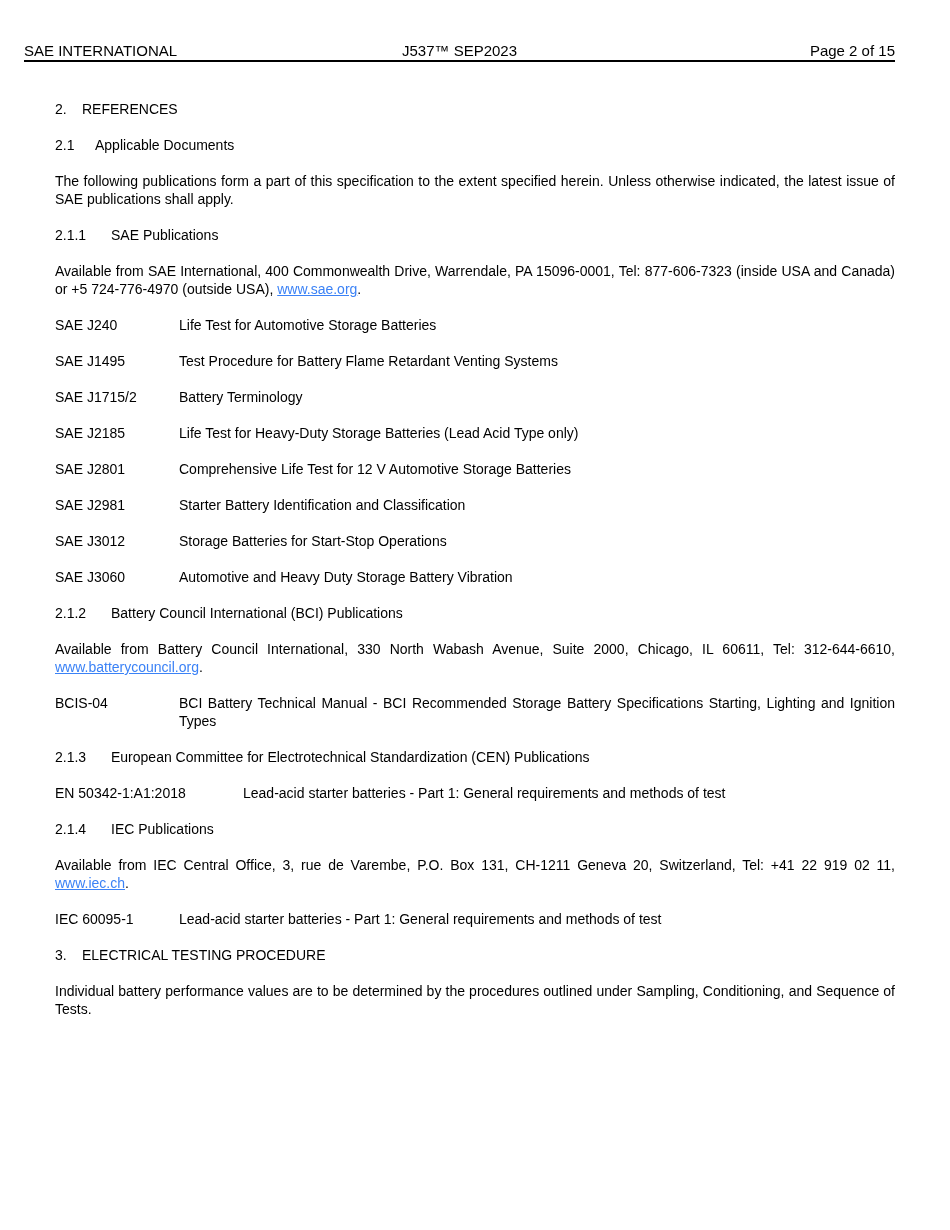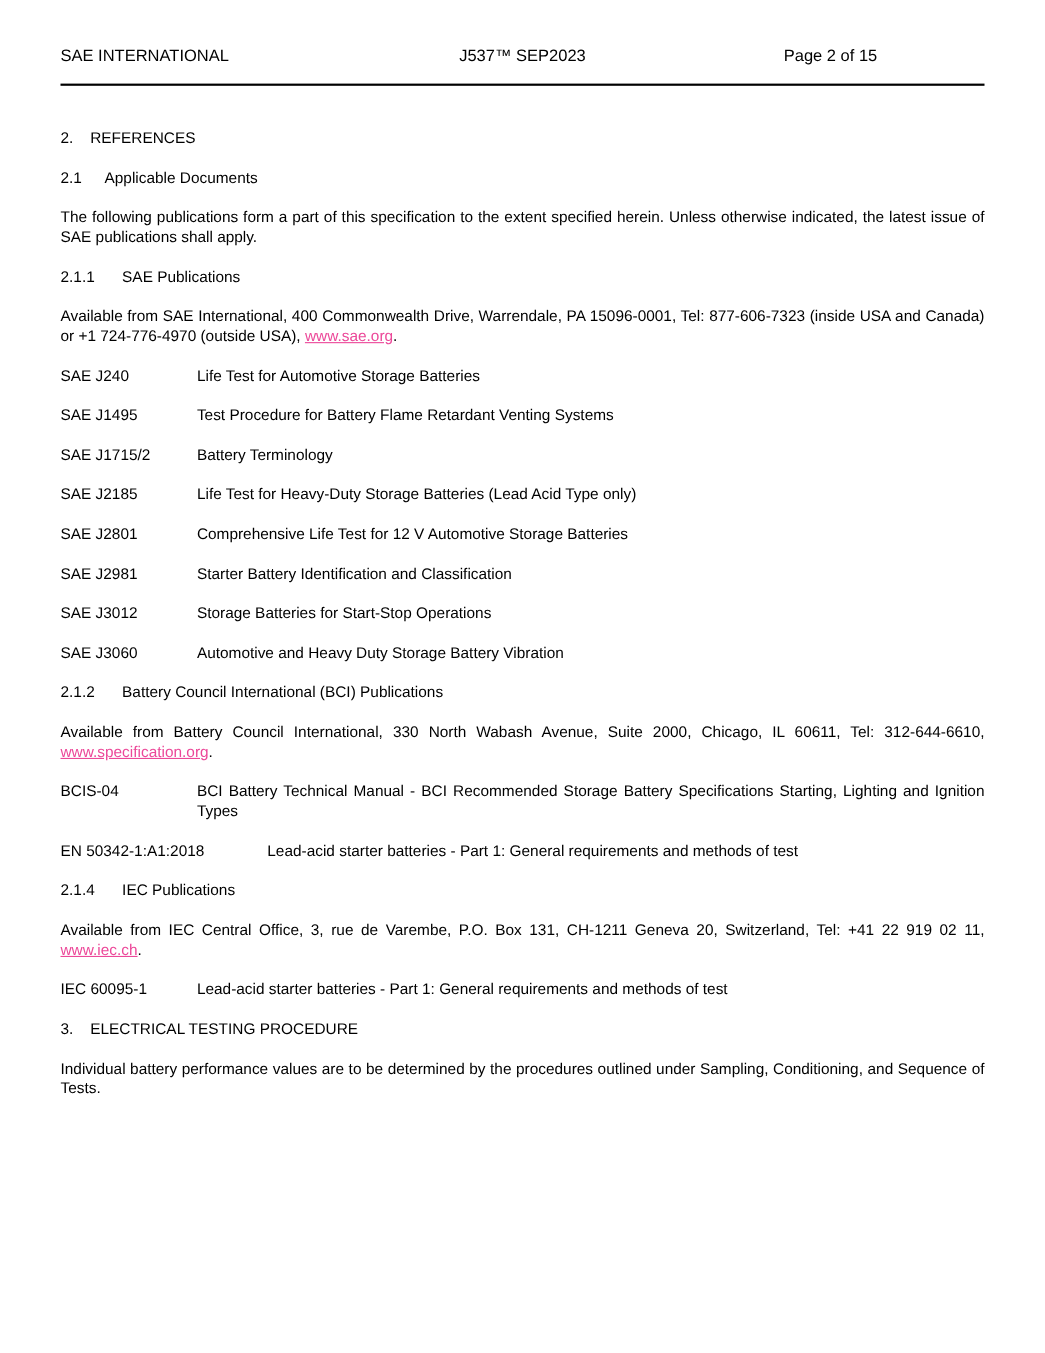--- a/index.html
+++ b/index.html
@@ -10,57 +10,57 @@
     margin: 0 auto;
     color: #000000;
     font-family: "Liberation Sans", sans-serif;
     font-size: 14px;
     line-height: 18px;
     overflow: hidden;
   }
   .page-header {
     display: flex;
     align-items: baseline;
-    margin: 42px 55px 0 55px;
-    padding-bottom: 16px;
+    margin: 42px 55px 0 24px;
+    padding-bottom: 0;
     border-bottom: 2px solid #000000;
     font-size: 15px;
   }
   .page-header .h-left   { flex: 1; text-align: left; }
   .page-header .h-center { flex: 1; text-align: center; }
-  .page-header .h-right  { flex: 1; text-align: center; }
+  .page-header .h-right  { flex: 1; text-align: right; }
   .content { margin: 0 55px; padding-top: 20px; }
   .block { margin-top: 18px; }
   .heading { white-space: nowrap; }
   .hnum { display: inline-block; }
   .hnum.lvl1 { min-width: 27px; }
   .hnum.lvl2 { min-width: 40px; }
   .hnum.lvl3 { min-width: 56px; }
   .para { text-align: justify; }
   .ref { display: flex; }
   .ref-label { flex: 0 0 111px; }
   .ref-label.wide { flex: 0 0 175px; }
   .ref-text { flex: 1; text-align: justify; margin-left: 13px; }
-  a.link { color: #ec4899; text-decoration: underline; cursor: pointer; }
+  a.link { color: #3b82f6; text-decoration: underline; cursor: pointer; }
 </style>
 </head>
 <body>
 
 <div class="page-header">
   <div class="h-left">SAE INTERNATIONAL</div>
   <div class="h-center">J537™ SEP2023</div>
   <div class="h-right">Page 2 of 15</div>
 </div>
 
 <div class="content" id="content">
     <div class="block heading"><span class="hnum lvl1">2.</span><span>REFERENCES</span></div>
     <div class="block heading"><span class="hnum lvl2">2.1</span><span>Applicable Documents</span></div>
     <p class="block para"><span>The following publications form a part of this specification to the extent specified herein. Unless otherwise indicated, the latest issue of SAE publications shall apply.</span></p>
     <div class="block heading"><span class="hnum lvl3">2.1.1</span><span>SAE Publications</span></div>
-    <p class="block para"><span>Available from SAE International, 400 Commonwealth Drive, Warrendale, PA 15096-0001, Tel: 877-606-7323 (inside USA and Canada) or +1 724-776-4970 (outside USA), </span><a class="link" href="#">www.sae.org</a><span>.</span></p>
+    <p class="block para"><span>Available from SAE International, 400 Commonwealth Drive, Warrendale, PA 15096-0001, Tel: 877-606-7323 (inside USA and Canada) or +5 724-776-4970 (outside USA), </span><a class="link" href="#">www.sae.org</a><span>.</span></p>
     <div class="block ref">
       <span class="ref-label">SAE J240</span>
       <span class="ref-text">Life Test for Automotive Storage Batteries</span>
     </div>
     <div class="block ref">
       <span class="ref-label">SAE J1495</span>
       <span class="ref-text">Test Procedure for Battery Flame Retardant Venting Systems</span>
     </div>
     <div class="block ref">
       <span class="ref-label">SAE J1715/2</span>
@@ -80,25 +80,26 @@
     </div>
     <div class="block ref">
       <span class="ref-label">SAE J3012</span>
       <span class="ref-text">Storage Batteries for Start-Stop Operations</span>
     </div>
     <div class="block ref">
       <span class="ref-label">SAE J3060</span>
       <span class="ref-text">Automotive and Heavy Duty Storage Battery Vibration</span>
     </div>
     <div class="block heading"><span class="hnum lvl3">2.1.2</span><span>Battery Council International (BCI) Publications</span></div>
-    <p class="block para"><span>Available from Battery Council International, 330 North Wabash Avenue, Suite 2000, Chicago, IL 60611, Tel: 312-644-6610, </span><a class="link" href="#">www.specification.org</a><span>.</span></p>
+    <p class="block para"><span>Available from Battery Council International, 330 North Wabash Avenue, Suite 2000, Chicago, IL 60611, Tel: 312-644-6610, </span><a class="link" href="#">www.batterycouncil.org</a><span>.</span></p>
     <div class="block ref">
       <span class="ref-label">BCIS-04</span>
       <span class="ref-text">BCI Battery Technical Manual - BCI Recommended Storage Battery Specifications Starting, Lighting and Ignition Types</span>
     </div>
+    <div class="block heading"><span class="hnum lvl3">2.1.3</span><span>European Committee for Electrotechnical Standardization (CEN) Publications</span></div>
     <div class="block ref">
       <span class="ref-label wide">EN 50342-1:A1:2018</span>
       <span class="ref-text">Lead-acid starter batteries - Part 1: General requirements and methods of test</span>
     </div>
     <div class="block heading"><span class="hnum lvl3">2.1.4</span><span>IEC Publications</span></div>
     <p class="block para"><span>Available from IEC Central Office, 3, rue de Varembe, P.O. Box 131, CH-1211 Geneva 20, Switzerland, Tel: +41 22 919 02 11, </span><a class="link" href="#">www.iec.ch</a><span>.</span></p>
     <div class="block ref">
       <span class="ref-label">IEC 60095-1</span>
       <span class="ref-text">Lead-acid starter batteries - Part 1: General requirements and methods of test</span>
     </div>

